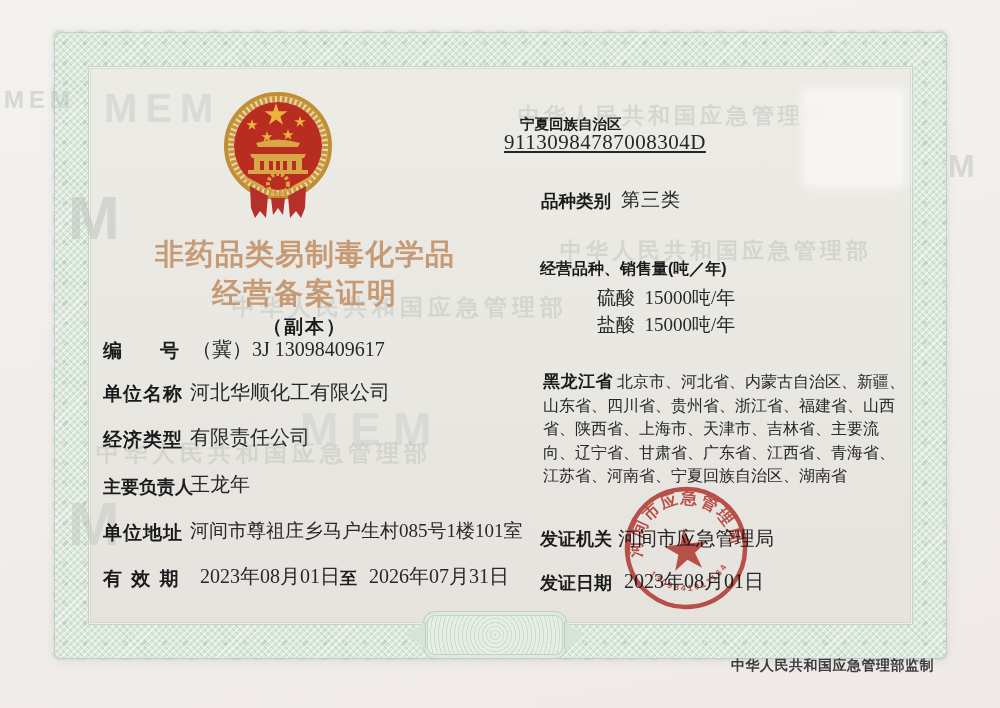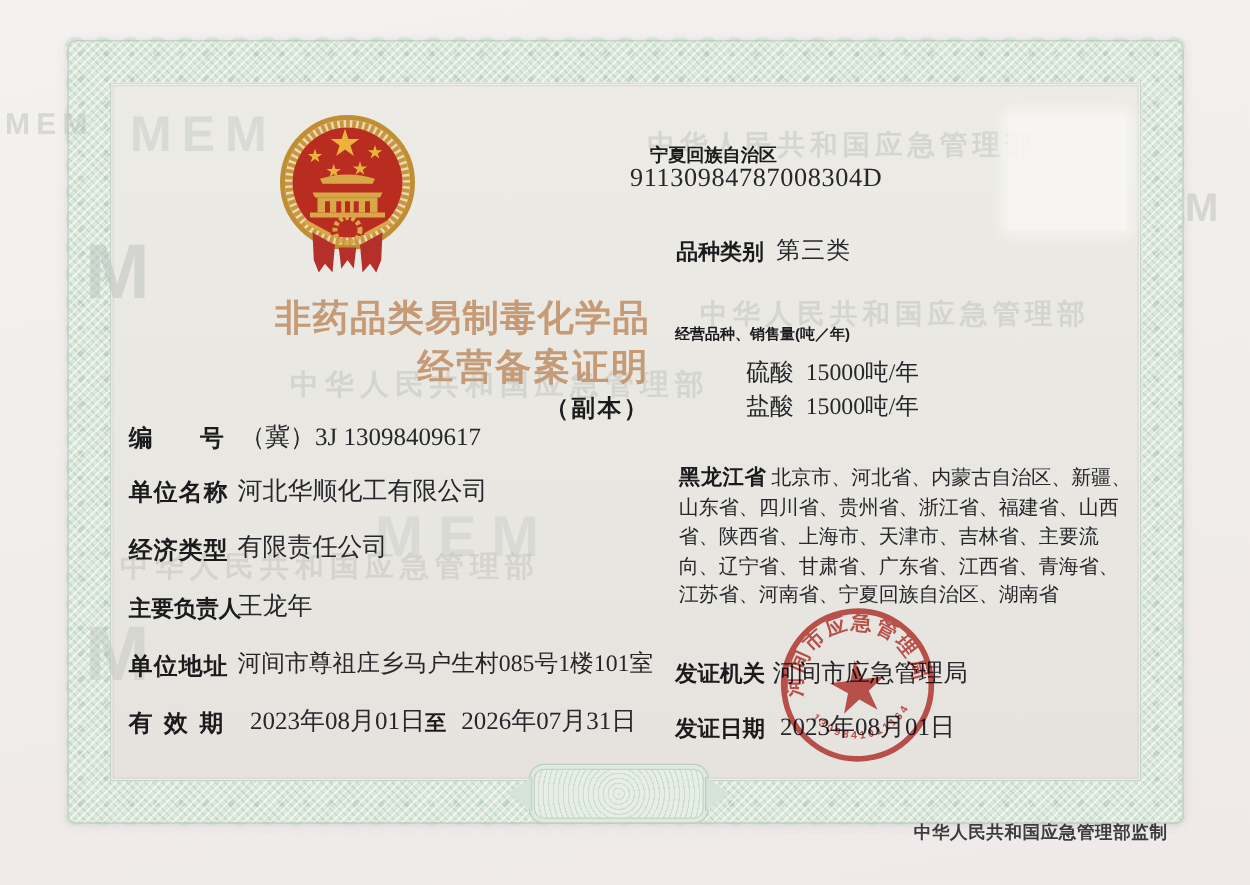--- a/index.html
+++ b/index.html
@@ -36,21 +36,21 @@
   .plaque::before{left:-18px;clip-path:polygon(100% 0,0 50%,100% 100%);}
   .plaque::after{right:-18px;clip-path:polygon(0 0,100% 50%,0 100%);}
   
   .wm{position:absolute;color:rgba(186,192,187,.5);font-weight:bold;pointer-events:none;white-space:nowrap;z-index:1;}
   .wm-cn{font-weight:600;color:rgba(195,197,192,.55);}
   .patch{position:absolute;left:806px;top:92px;width:96px;height:92px;z-index:2;border-radius:3px;
     background:rgba(247,246,243,.9);box-shadow:0 0 10px 5px rgba(247,246,243,.8);}
   
   .lbl{position:absolute;font-weight:700;color:#1b1b1d;white-space:nowrap;z-index:3;}
   .val{position:absolute;font-family:"Liberation Serif","DejaVu Serif",serif;color:#26262b;white-space:nowrap;z-index:3;}
-  .title{position:absolute;left:90px;width:430px;text-align:right;font-weight:700;color:#c59a74;
+  .title{position:absolute;left:90px;width:430px;text-align:center;font-weight:700;color:#c59a74;
     font-size:29px;letter-spacing:1px;z-index:3;}
   .flow{position:absolute;left:543px;top:370px;width:366px;z-index:3;
     font-family:"Liberation Serif","DejaVu Serif",serif;font-size:16px;line-height:23.5px;color:#26262b;}
   .flow b{font-family:"Liberation Sans",sans-serif;font-size:17px;color:#1b1b1d;letter-spacing:0.5px;}
   .seal{position:absolute;left:616px;top:478px;width:140px;height:140px;z-index:4;
     mix-blend-mode:multiply;opacity:.88;transform:rotate(-7deg);}
   .emblem{position:absolute;left:222px;top:84px;width:112px;height:138px;z-index:3;}
   .footer{position:absolute;left:731px;top:657px;font-weight:600;font-size:14px;letter-spacing:0.5px;color:#3c3c3e;z-index:3;}
 </style>
 </head>
@@ -129,26 +129,26 @@
 
   <div class="lbl" style="left:103px;top:520px;font-size:19px;letter-spacing:1px;">单位地址</div>
   <div class="val" style="left:190px;top:518px;font-size:19px;">河间市尊祖庄乡马户生村085号1楼101室</div>
 
   <div class="lbl" style="left:103px;top:566px;font-size:19px;letter-spacing:2px;">有 效 期</div>
   <div class="val" style="left:200px;top:563px;font-size:20px;">2023年08月01日</div>
   <div class="lbl" style="left:340px;top:567px;font-size:17px;">至</div>
   <div class="val" style="left:369px;top:563px;font-size:20px;">2026年07月31日</div>
 
   <div class="lbl" style="left:520px;top:115px;font-size:14.5px;font-weight:600;">宁夏回族自治区</div>
-  <div class="val" style="left:504px;top:130px;font-size:21px;letter-spacing:0.5px;">91130984787008304D</div>
+  <div class="val" style="left:504px;top:130px;font-size:21px;letter-spacing:0.5px;text-decoration:underline;">91130984787008304D</div>
 
   <div class="lbl" style="left:541px;top:189px;font-size:17.5px;">品种类别</div>
   <div class="val" style="left:621px;top:187px;font-size:19px;letter-spacing:1px;">第三类</div>
 
-  <div class="lbl" style="left:540px;top:259px;font-size:12px;">经营品种、销售量(吨／年)</div>
+  <div class="lbl" style="left:540px;top:259px;font-size:16px;">经营品种、销售量(吨／年)</div>
   <div class="val" style="left:597px;top:285px;font-size:19px;">
     <span>硫酸</span>&nbsp;
     <span>15000吨/年</span>
   </div>
   <div class="val" style="left:597px;top:312px;font-size:19px;">
     <span>盐酸</span>&nbsp;
     <span>15000吨/年</span>
   </div>
 
   <div class="flow">

